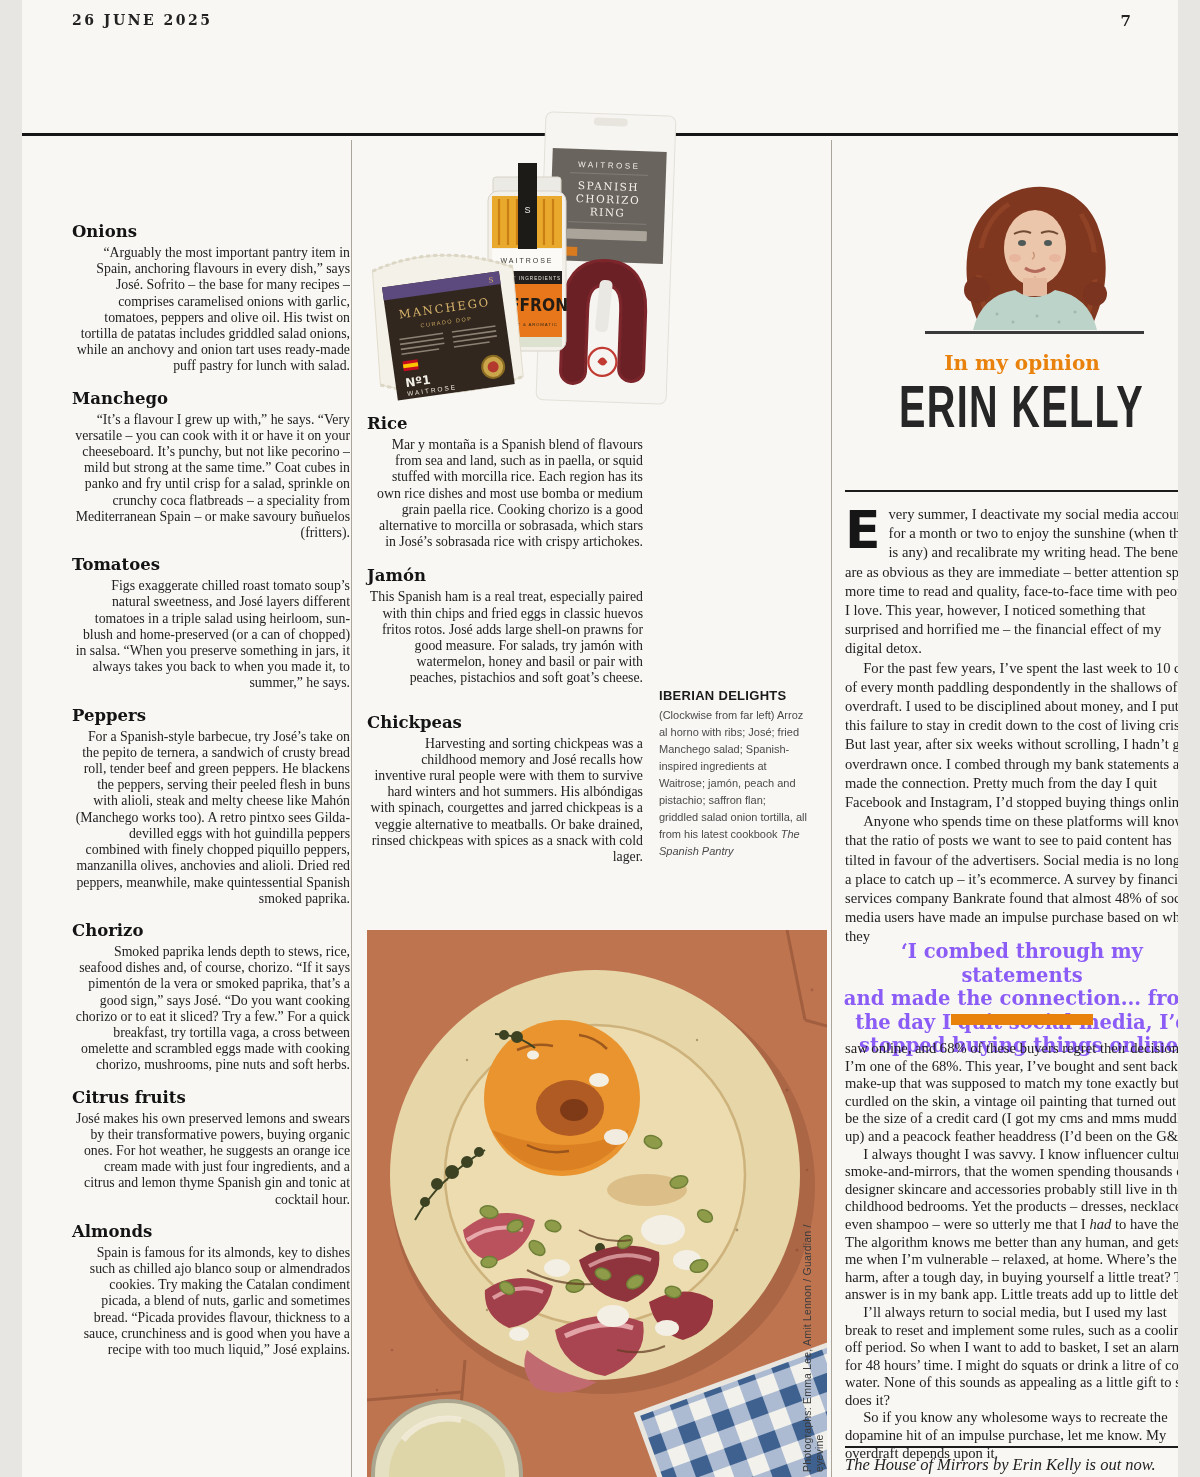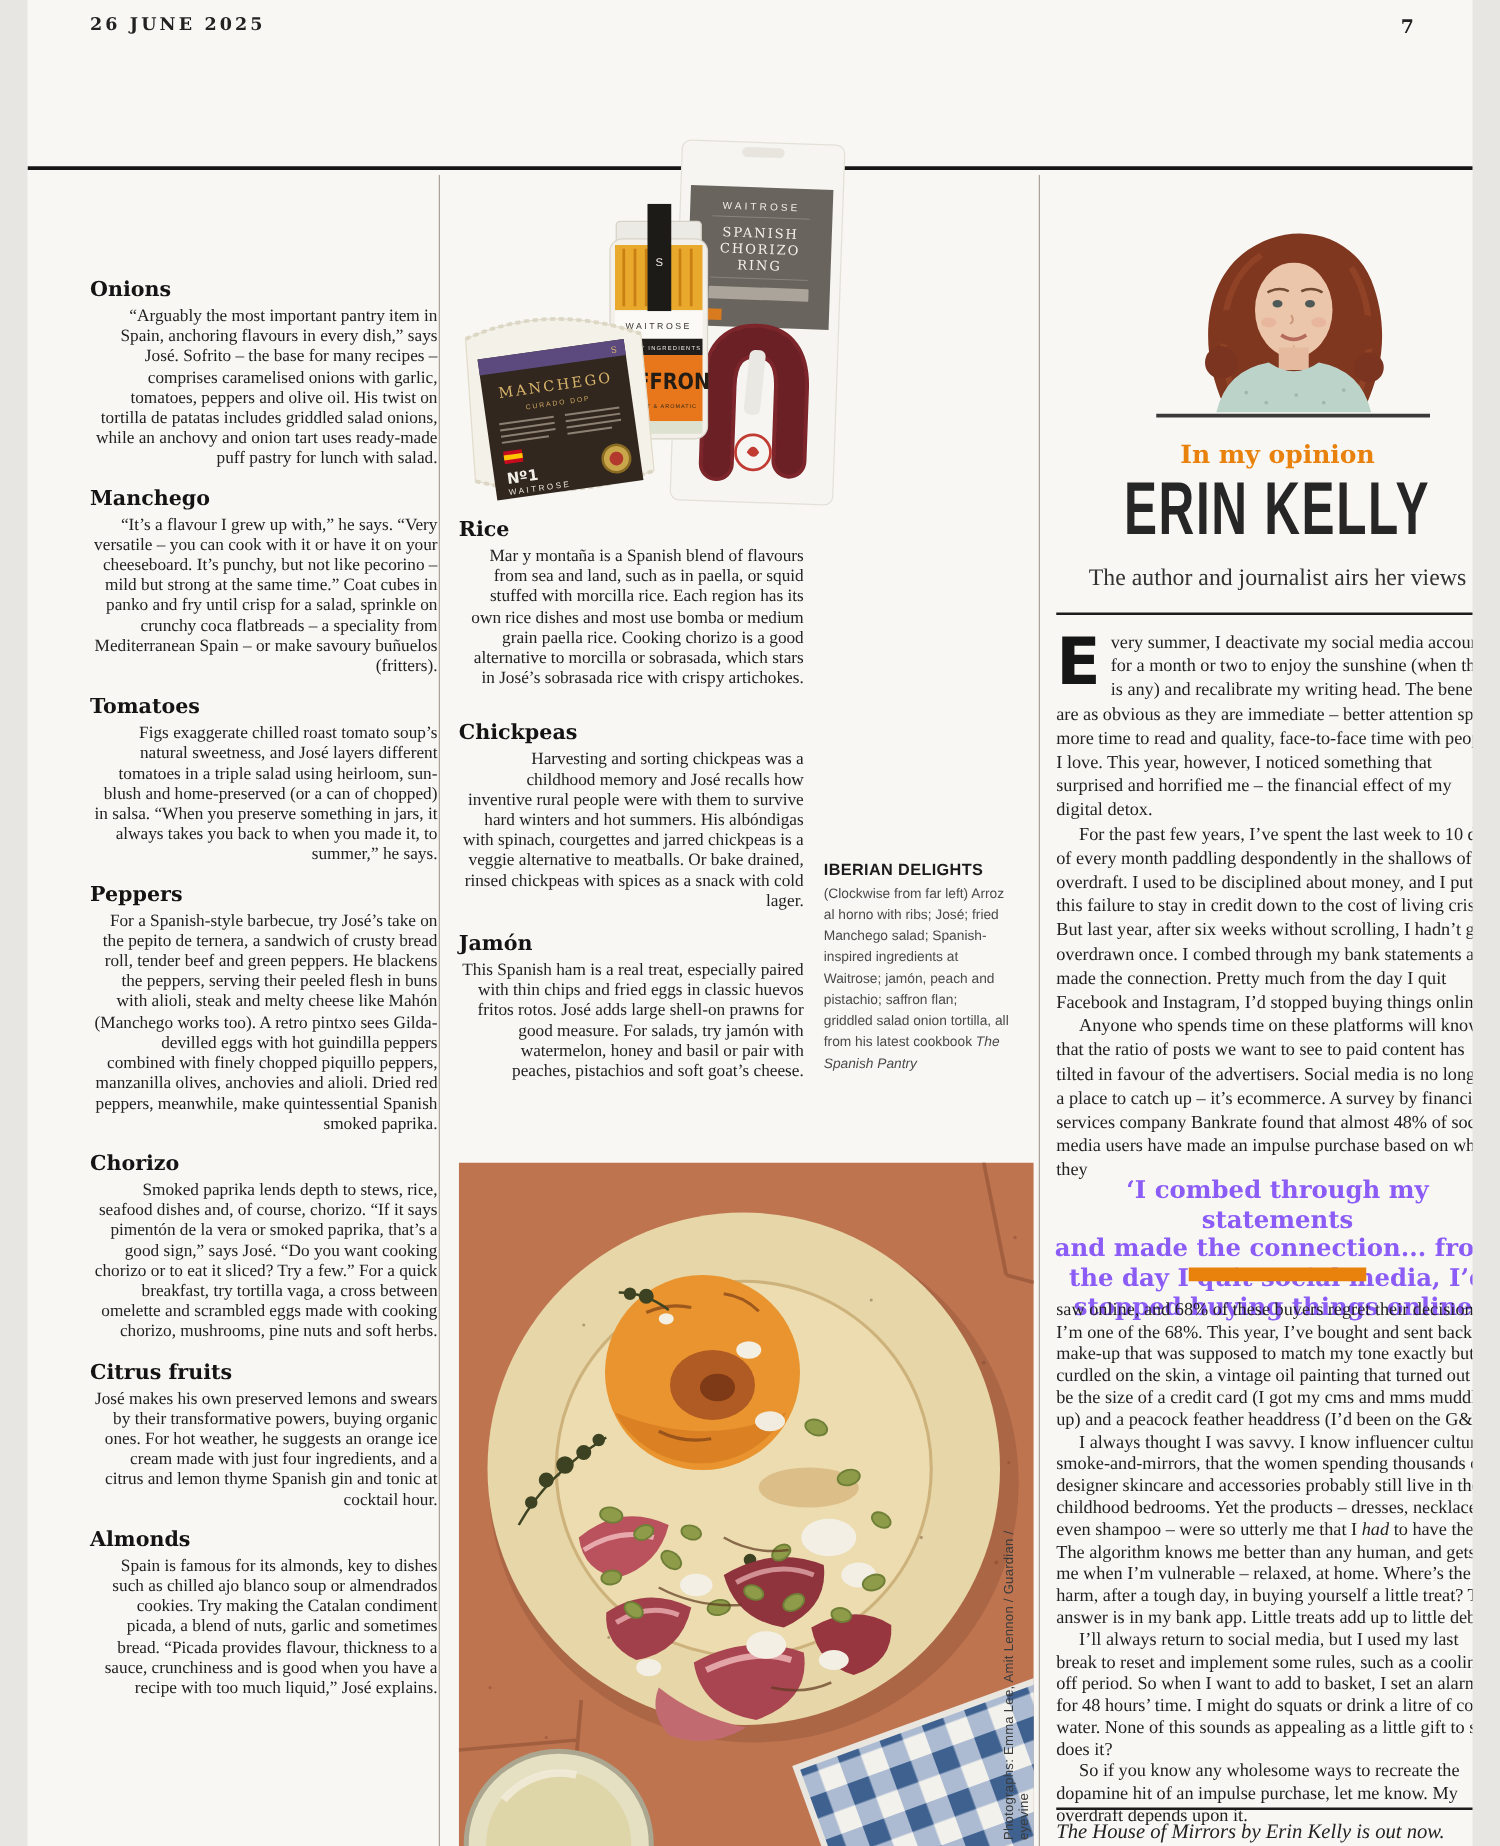--- a/index.html
+++ b/index.html
@@ -171,27 +171,27 @@
         <circle cx="122" cy="140" r="5.5" fill="#b3392e"></circle>
       </g>
     </svg>
   </div>
 
   <div class="col-mid">
     <div class="sect">
       <h3>Rice</h3>
       <p>Mar y montaña is a Spanish blend of flavours from sea and land, such as in paella, or squid stuffed with morcilla rice. Each region has its own rice dishes and most use bomba or medium grain paella rice. Cooking chorizo is a good alternative to morcilla or sobrasada, which stars in José’s sobrasada rice with crispy artichokes.</p>
     </div>
+    <div class="sect" style="margin-top:16px;">
+      <h3>Jamón</h3>
+      <p>This Spanish ham is a real treat, especially paired with thin chips and fried eggs in classic huevos fritos rotos. José adds large shell-on prawns for good measure. For salads, try jamón with watermelon, honey and basil or pair with peaches, pistachios and soft goat’s cheese.</p>
+    </div>
     <div class="sect" style="margin-top:26px;">
       <h3>Chickpeas</h3>
       <p>Harvesting and sorting chickpeas was a childhood memory and José recalls how inventive rural people were with them to survive hard winters and hot summers. His albóndigas with spinach, courgettes and jarred chickpeas is a veggie alternative to meatballs. Or bake drained, rinsed chickpeas with spices as a snack with cold lager.</p>
-    </div>
-    <div class="sect" style="margin-top:16px;">
-      <h3>Jamón</h3>
-      <p>This Spanish ham is a real treat, especially paired with thin chips and fried eggs in classic huevos fritos rotos. José adds large shell-on prawns for good measure. For salads, try jamón with watermelon, honey and basil or pair with peaches, pistachios and soft goat’s cheese.</p>
     </div>
   </div>
 
   <div class="caption">
     <p class="cap-title">IBERIAN DELIGHTS</p>
     <p class="cap-body"><span>(Clockwise from far left) Arroz al horno with ribs; José; fried Manchego salad; Spanish-inspired ingredients at Waitrose; jamón, peach and pistachio; saffron flan; griddled salad onion tortilla, all from his latest cookbook </span><span class="cap-book">The Spanish Pantry</span></p>
   </div>
 
   <svg class="photo-food" viewBox="0 0 460 547">
     <defs>
@@ -345,21 +345,20 @@
       <circle cx="142" cy="156" r="1.5"></circle>
         <circle cx="158" cy="146" r="1.5"></circle>
     </g>
   </svg>
   <div class="photo-bar"></div>
 
   <div class="kicker">In my opinion</div>
   <div class="author">
       <span>ERIN KELLY</span>
     </div>
-  <div class="standfirst">The author and journalist airs her views</div>
   <div class="rule-std"></div>
 
   <div class="opbody b1">
     <p><span class="dropcap">E</span><span>very summer, I deactivate my social media accounts for a month or two to enjoy the sunshine (when there is any) and recalibrate my writing head. The benefits are as obvious as they are immediate – better attention span, more time to read and quality, face-to-face time with people I love. This year, however, I noticed something that surprised and horrified me – the financial effect of my digital detox.</span></p>
     <p class="ind">For the past few years, I’ve spent the last week to 10 days of every month paddling despondently in the shallows of my overdraft. I used to be disciplined about money, and I put this failure to stay in credit down to the cost of living crisis. But last year, after six weeks without scrolling, I hadn’t gone overdrawn once. I combed through my bank statements and made the connection. Pretty much from the day I quit Facebook and Instagram, I’d stopped buying things online.</p>
     <p class="ind">Anyone who spends time on these platforms will know that the ratio of posts we want to see to paid content has tilted in favour of the advertisers. Social media is no longer a place to catch up – it’s ecommerce. A survey by financial services company Bankrate found that almost 48% of social media users have made an impulse purchase based on what they</p>
   </div>
 
   <div class="pullquote">‘I combed through my statements
 and made the connection... from

